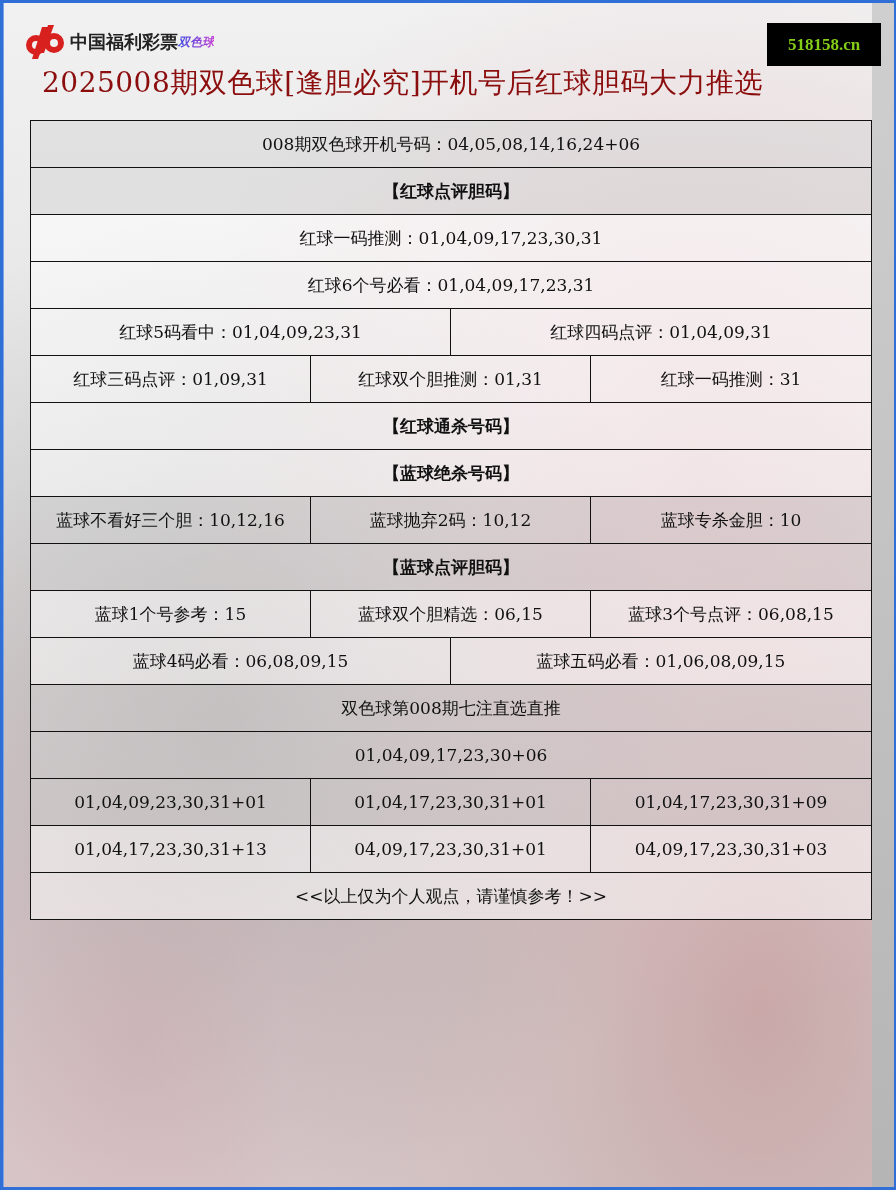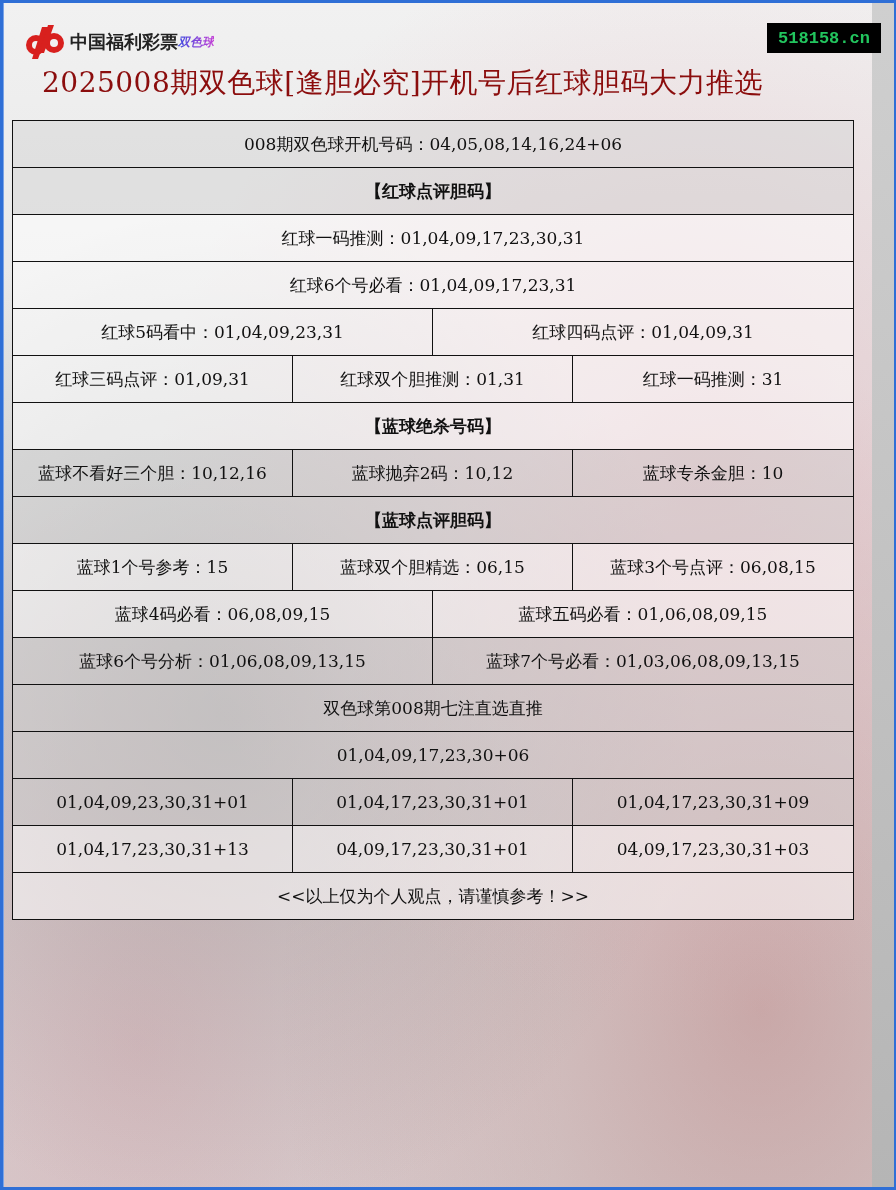--- a/index.html
+++ b/index.html
@@ -31,31 +31,31 @@
     font-family: Liberation Serif, serif; font-weight: bold;
     font-size: 18px; color: #222; margin-left: 2px; letter-spacing: 0px;
   }
   .logo-ssq {
     font-family: "DejaVu Sans", sans-serif; font-weight: bold; font-style: italic;
     font-size: 12px; color: #6a2fd8;
     background: linear-gradient(90deg, #3d4ae0, #c33fd6);
     -webkit-background-clip: text; background-clip: text; -webkit-text-fill-color: transparent;
   }
   .site-badge {
-    position: absolute; left: 763px; top: 20px; width: 114px; height: 30px;
-    background: #000; color: #22c55e;
-    font-family: Liberation Mono, monospace; font-size: 17px; font-weight: bold;
+    position: absolute; left: 763px; top: 20px; width: 114px; height: 43px;
+    background: #000; color: #84cc16;
+    font-family: Liberation Serif, serif; font-size: 17px; font-weight: bold;
     display: flex; align-items: center; justify-content: center;
   }
   .page-title {
     position: absolute; left: 28px; top: 64px; width: 850px;
     font-size: 28px; color: #8b0d0d; white-space: nowrap; letter-spacing: 0.5px; margin-left: 14px;
   }
   table.main {
-    position: absolute; left: 12px; top: 120px; width: 841px;
+    position: absolute; left: 30px; top: 120px; width: 841px;
     border-collapse: collapse; table-layout: fixed; padding-left: 40px;
   }
   table.main td {
     border: 1.5px solid #111;
     height: 46px; padding: 0;
     text-align: center; vertical-align: middle;
     font-size: 17px; color: #111; white-space: nowrap; overflow: hidden;
     background: rgba(255,255,255,0.55);
   }
   table.main td.shade { background: rgba(210,210,210,0.45); }
@@ -110,42 +110,41 @@
   <tr>
     <td colspan="2">红球5码看中：01,04,09,23,31</td>
     <td colspan="2">红球四码点评：01,04,09,31</td>
   </tr>
   <tr>
     <td>红球三码点评：01,09,31</td>
     <td colspan="2">红球双个胆推测：01,31</td>
     <td>红球一码推测：31</td>
   </tr>
   <tr>
+    <td colspan="4" class="section">【红球通杀号码】</td>
+  </tr>
+  <tr>
     <td colspan="4" class="section">【蓝球绝杀号码】</td>
   </tr>
   <tr>
     <td class="shade">蓝球不看好三个胆：10,12,16</td>
     <td colspan="2" class="shade">蓝球抛弃2码：10,12</td>
     <td class="shade">蓝球专杀金胆：10</td>
   </tr>
   <tr>
     <td colspan="4" class="section shade">【蓝球点评胆码】</td>
   </tr>
   <tr>
     <td>蓝球1个号参考：15</td>
     <td colspan="2">蓝球双个胆精选：06,15</td>
     <td>蓝球3个号点评：06,08,15</td>
   </tr>
   <tr>
     <td colspan="2">蓝球4码必看：06,08,09,15</td>
     <td colspan="2">蓝球五码必看：01,06,08,09,15</td>
-  </tr>
-  <tr>
-    <td colspan="2" class="shade">蓝球6个号分析：01,06,08,09,13,15</td>
-    <td colspan="2" class="shade">蓝球7个号必看：01,03,06,08,09,13,15</td>
   </tr>
   <tr>
     <td colspan="4" class="shade">双色球第008期七注直选直推</td>
   </tr>
   <tr>
     <td colspan="4" class="shade">01,04,09,17,23,30+06</td>
   </tr>
   <tr>
     <td class="shade">01,04,09,23,30,31+01</td>
     <td colspan="2" class="shade">01,04,17,23,30,31+01</td>

